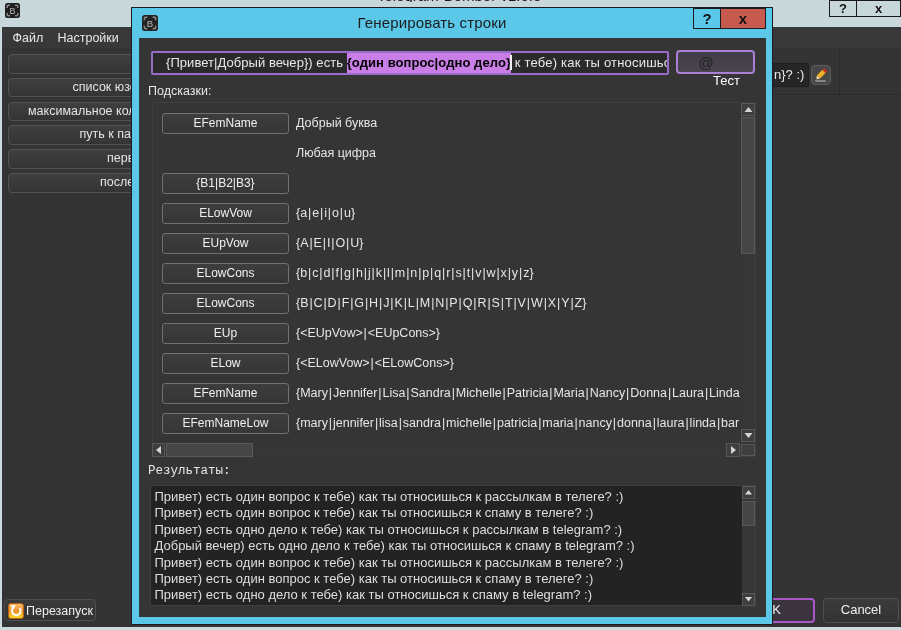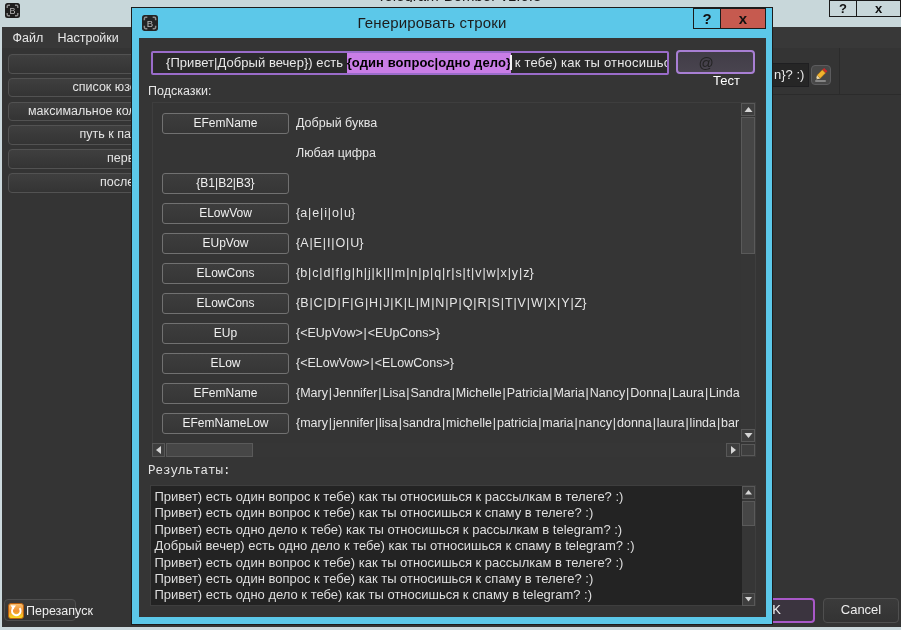--- a/index.html
+++ b/index.html
@@ -99,21 +99,21 @@
           <g transform="rotate(45 9 8)">
             <rect x="7" y="1.5" width="4.6" height="2.6" fill="#cc2a2a"></rect>
             <rect x="7" y="4.1" width="4.6" height="7.6" fill="#f2b32c" stroke="#8a5a10" stroke-width="0.5"></rect>
             <path d="M7 11.7 L11.6 11.7 L9.3 15.4 Z" fill="#ecd9a8"></path>
             <path d="M8.6 14.2 L10 14.2 L9.3 15.4 Z" fill="#444"></path>
           </g>
           <rect x="3" y="14.2" width="11" height="1.6" rx="0.8" fill="#9a9a9a"></rect>
         </svg>
       </div>
 
-      <div class="btn" style="left:2px;top:572px;width:72px;height:22px;text-align:center;">
+      <div class="btn" style="left:2px;top:572px;width:92px;height:22px;text-align:center;">
         <svg class="abs" style="left:3px;top:3px" width="16" height="16" viewBox="0 0 16 16">
           <defs>
               <linearGradient id="og" x1="0" y1="0" x2="0" y2="1">
             <stop offset="0" stop-color="#f8c070"></stop>
                 <stop offset="0.5" stop-color="#f09030"></stop>
                 <stop offset="1" stop-color="#f8e020"></stop>
           </linearGradient>
             </defs>
           <rect x="0.5" y="0.5" width="15" height="15" rx="2.5" fill="url(#og)" stroke="#b86010"></rect>
           <path d="M5.6 4.6 A4.3 4.3 0 1 0 11.6 5.2" fill="none" stroke="#fff" stroke-width="1.9"></path>

